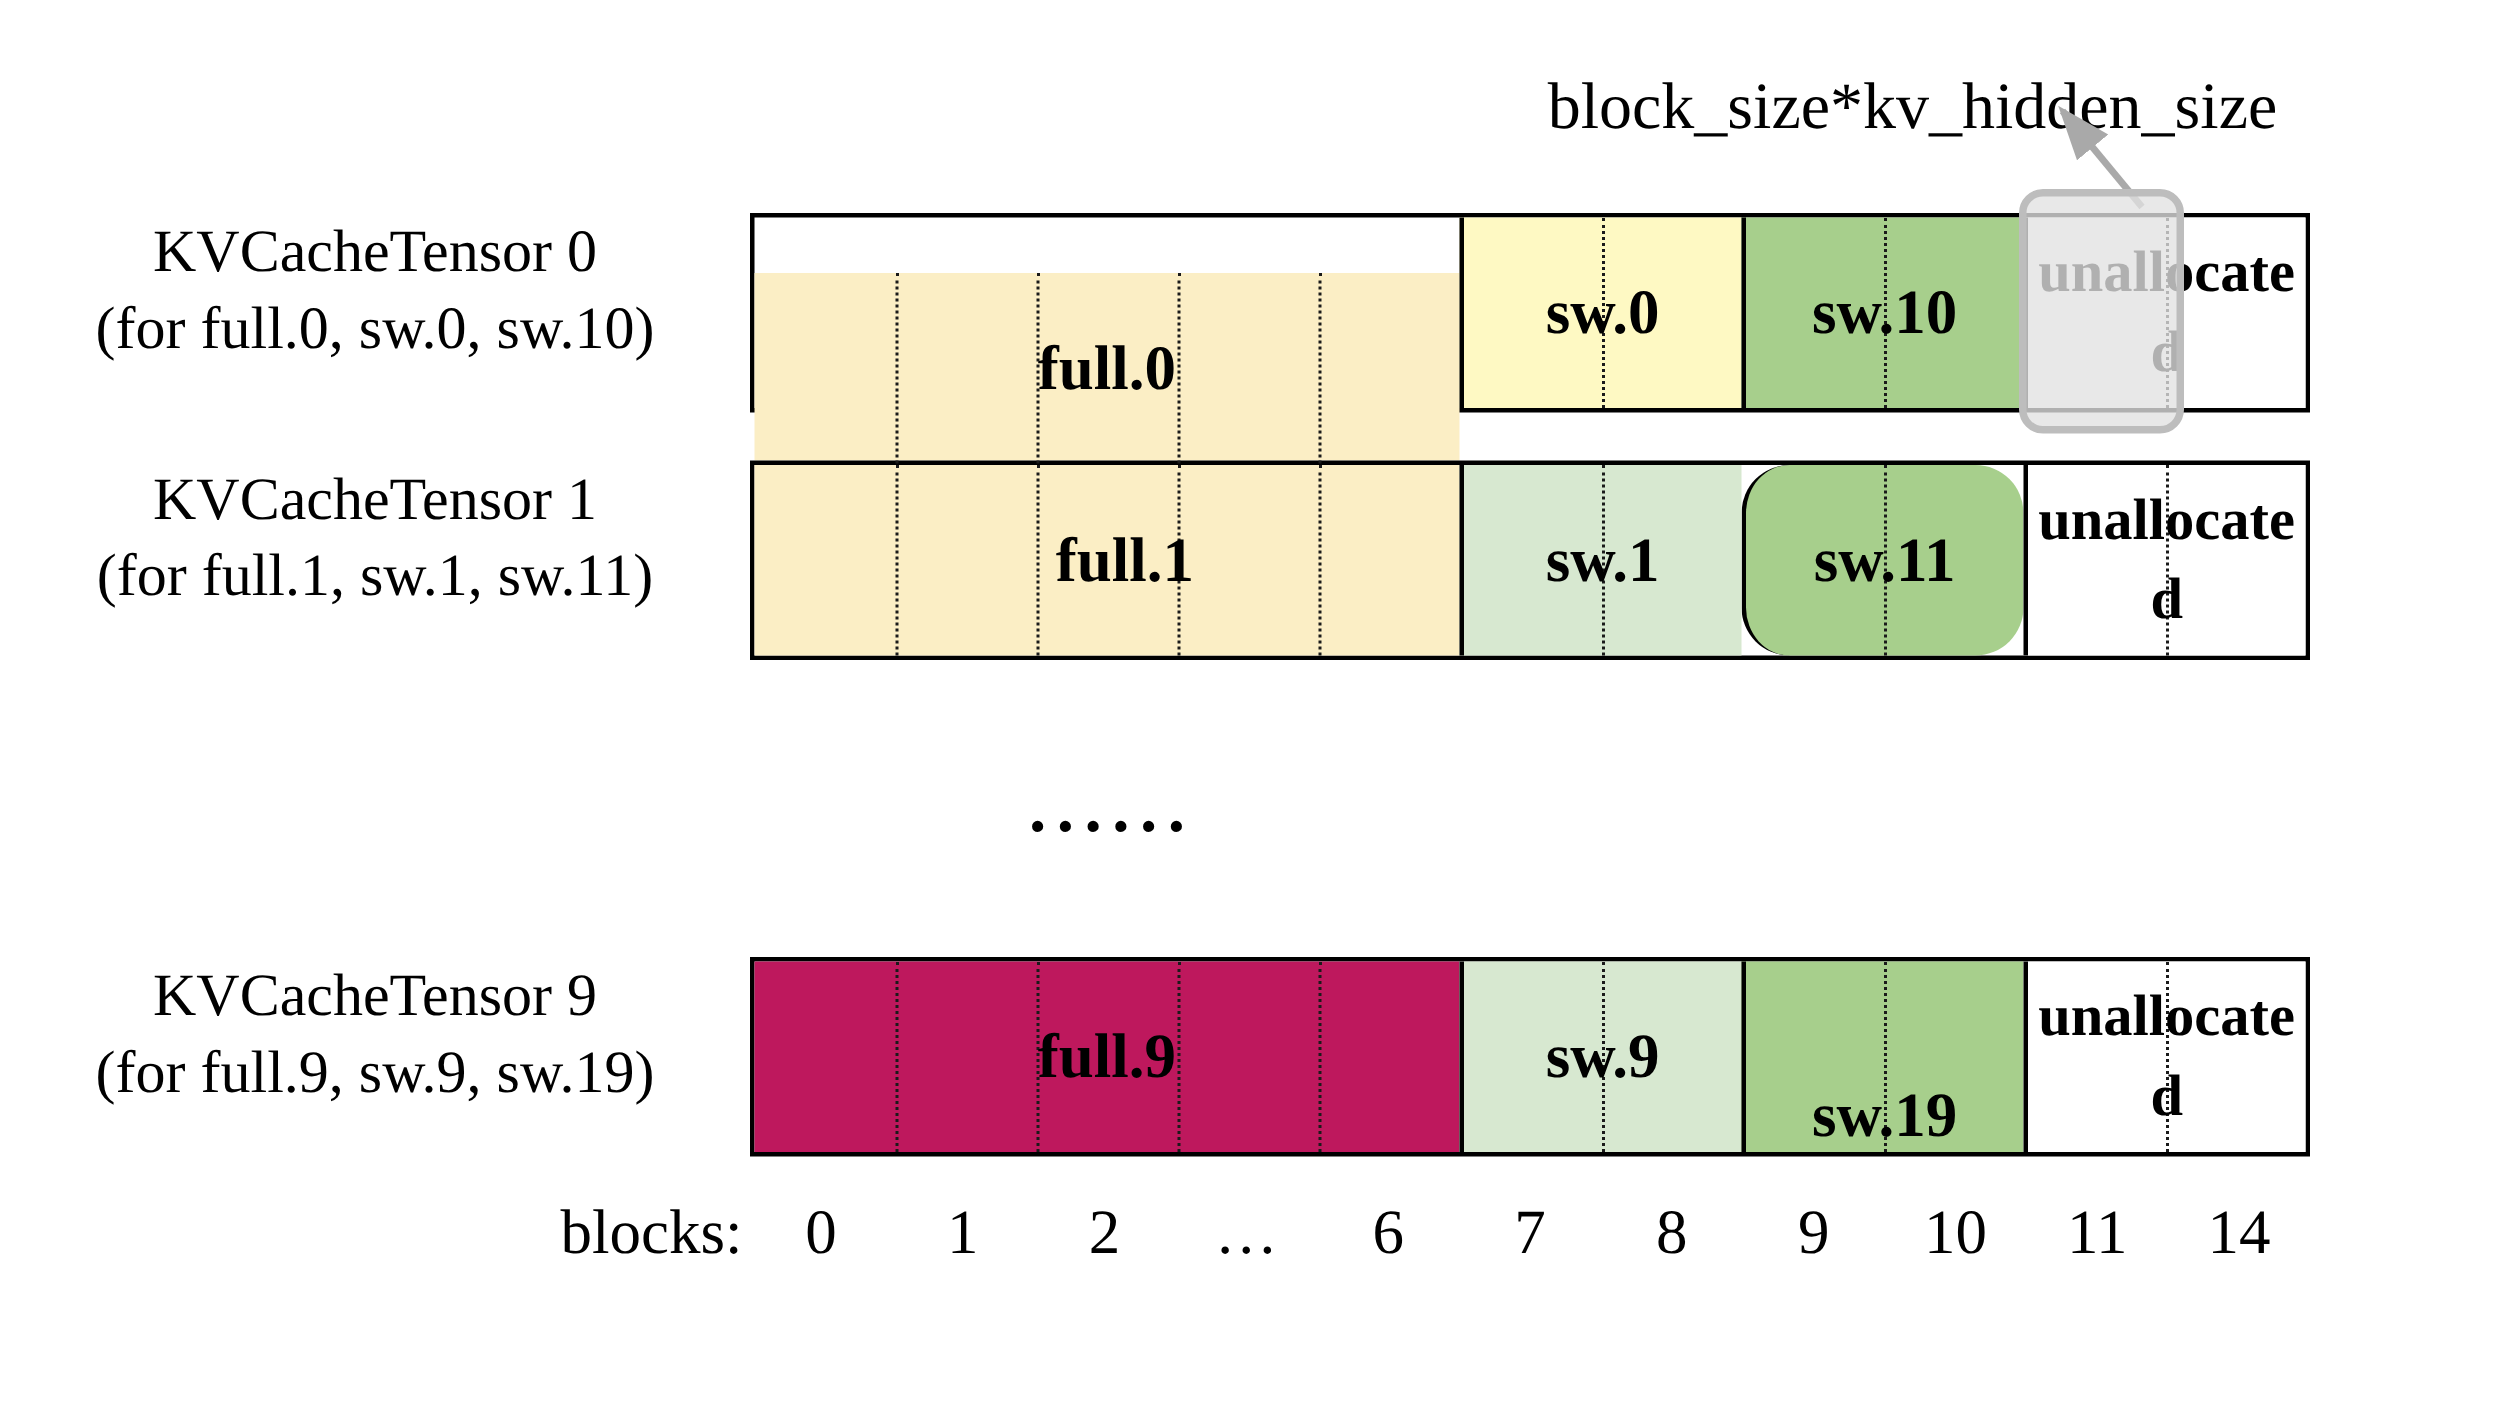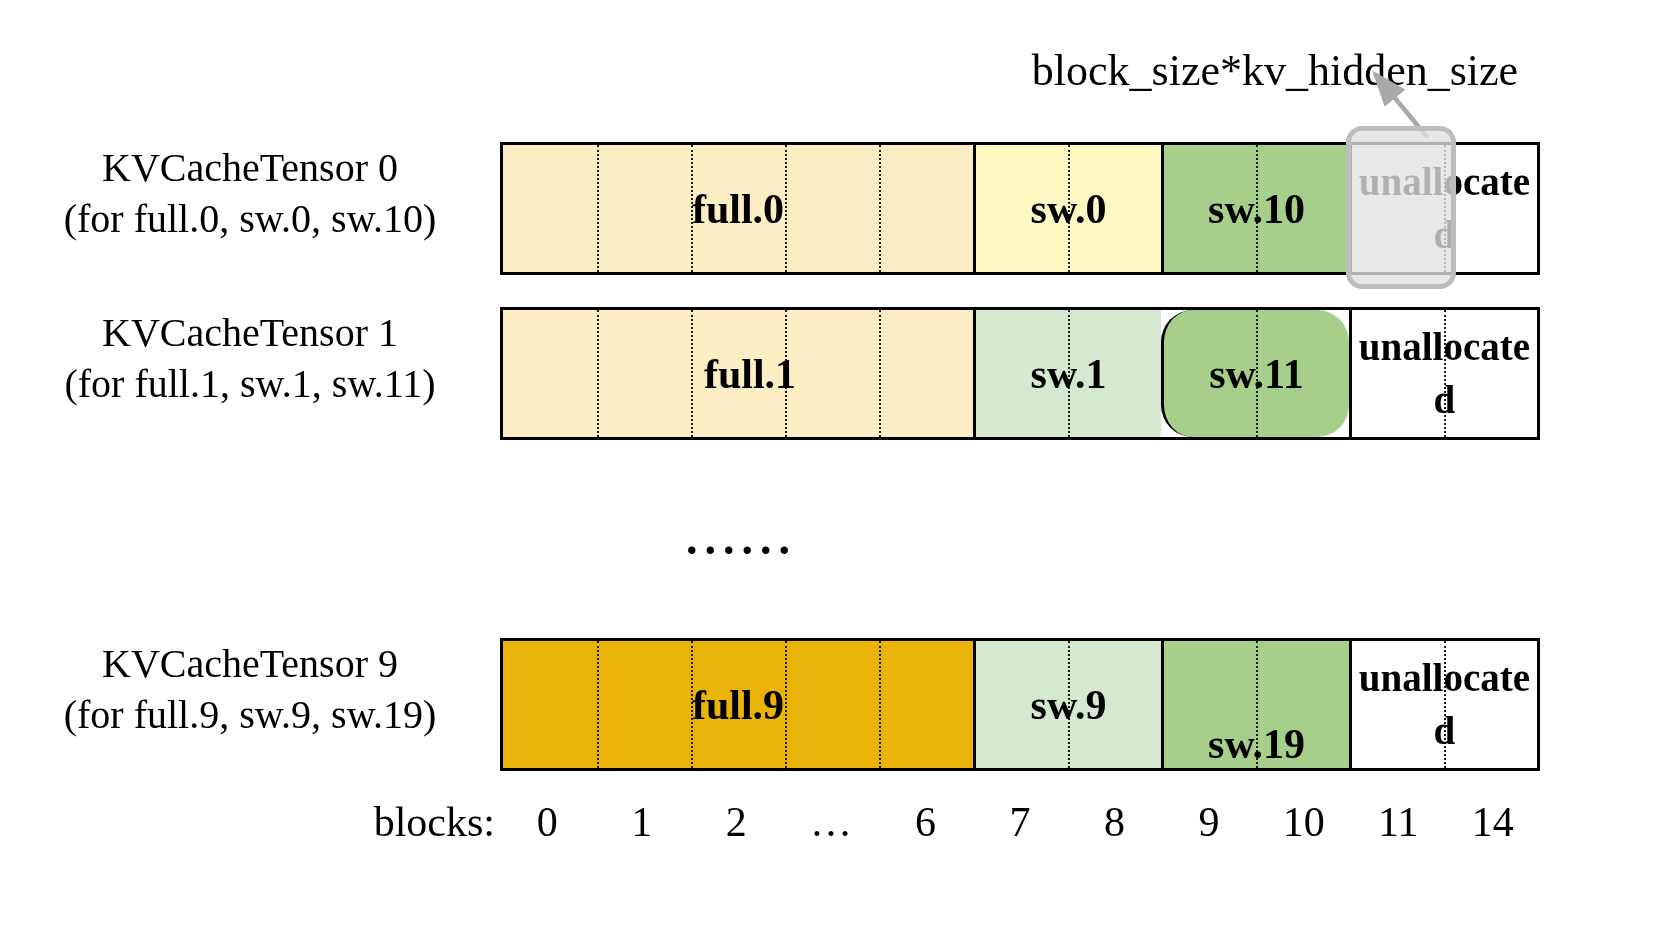--- a/index.html
+++ b/index.html
@@ -70,21 +70,21 @@
     </defs>
     <line x1="98" y1="80" x2="45" y2="16" stroke="#A9A9A9" stroke-width="4.5" marker-end="url(#ah)"></line>
   </svg>
 
   <div class="row row-t0">
     <div class="row-label">
       <div>KVCacheTensor 0</div>
       <div>(for full.0, sw.0, sw.10)</div>
     </div>
     <div class="bar">
-      <div class="seg seg-full" style="background: rgb(251, 238, 197);">
+      <div class="seg seg-full" style="background: rgb(251, 238, 197); margin-top: 37px;">
         <i class="dl" style="left:20%"></i>
         <i class="dl" style="left:40%"></i>
         <i class="dl" style="left:60%"></i>
         <i class="dl" style="left:80%"></i>
         <span class="seg-label">full.0</span>
       </div>
       <div class="seg seg-two" style="background: #fef9c3;">
         <i class="dl" style="left:50%"></i>
         <span class="seg-label">sw.0</span>
       </div>
@@ -130,21 +130,21 @@
   </div>
 
   <div class="ellipsis">......</div>
 
   <div class="row row-t9">
     <div class="row-label">
       <div>KVCacheTensor 9</div>
       <div>(for full.9, sw.9, sw.19)</div>
     </div>
     <div class="bar">
-      <div class="seg seg-full" style="background: #eab308; text-align: center;">
+      <div class="seg seg-full" style="background: #be185d; text-align: center;">
         <i class="dl" style="left:20%"></i>
         <i class="dl" style="left:40%"></i>
         <i class="dl" style="left:60%"></i>
         <i class="dl" style="left:80%"></i>
         <span class="seg-label">full.9</span>
       </div>
       <div class="seg seg-two" style="background: rgb(215, 232, 208);">
         <i class="dl" style="left:50%"></i>
         <span class="seg-label">sw.9</span>
       </div>

